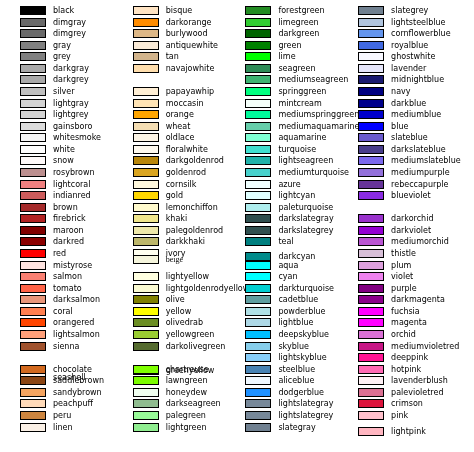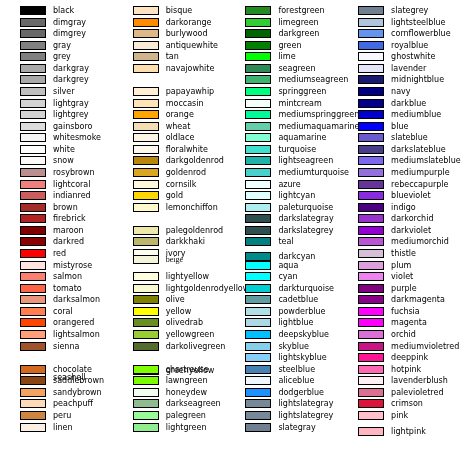--- a/index.html
+++ b/index.html
@@ -267,20 +267,24 @@
         <span class="swatch-label">cornsilk</span>
       </div>
       <div class="color-row" style="top: 190.12px;">
         <div class="swatch" title="#ffd700" style="background: rgb(255, 215, 0);"></div>
         <span class="swatch-label">gold</span>
       </div>
       <div class="color-row" style="top: 201.69px;">
         <div class="swatch" title="#fffacd" style="background: rgb(255, 250, 205);"></div>
         <span class="swatch-label">lemonchiffon</span>
       </div>
+      <div class="color-row" style="top: 213.26px;">
+        <div class="swatch" title="#f0e68c" style="background: rgb(240, 230, 140);"></div>
+        <span class="swatch-label">khaki</span>
+      </div>
       <div class="color-row" style="top: 224.83px;">
         <div class="swatch" title="#eee8aa" style="background: rgb(238, 232, 170);"></div>
         <span class="swatch-label">palegoldenrod</span>
       </div>
       <div class="color-row" style="top: 236.4px;">
         <div class="swatch" title="#bdb76b" style="background: rgb(189, 183, 107);"></div>
         <span class="swatch-label">darkkhaki</span>
       </div>
       <div class="color-row" style="top: 247.97px;">
         <div class="swatch" title="#fffff0" style="background: rgb(255, 255, 240);"></div>
@@ -559,24 +563,20 @@
         <span class="swatch-label">mediumpurple</span>
       </div>
       <div class="color-row" style="top: 178.55px;">
         <div class="swatch" title="#663399" style="background: rgb(102, 51, 153);"></div>
         <span class="swatch-label">rebeccapurple</span>
       </div>
       <div class="color-row" style="top: 190.12px;">
         <div class="swatch" title="#8a2be2" style="background: rgb(138, 43, 226);"></div>
         <span class="swatch-label">blueviolet</span>
       </div>
-      <div class="color-row" style="top: 201.69px;">
-        <div class="swatch" title="#4b0082" style="background: rgb(75, 0, 130);"></div>
-        <span class="swatch-label">indigo</span>
-      </div>
       <div class="color-row" style="top: 213.26px;">
         <div class="swatch" title="#9932cc" style="background: rgb(153, 50, 204);"></div>
         <span class="swatch-label">darkorchid</span>
       </div>
       <div class="color-row" style="top: 224.83px;">
         <div class="swatch" title="#9400d3" style="background: rgb(148, 0, 211);"></div>
         <span class="swatch-label">darkviolet</span>
       </div>
       <div class="color-row" style="top: 236.4px;">
         <div class="swatch" title="#ba55d3" style="background: rgb(186, 85, 211);"></div>

